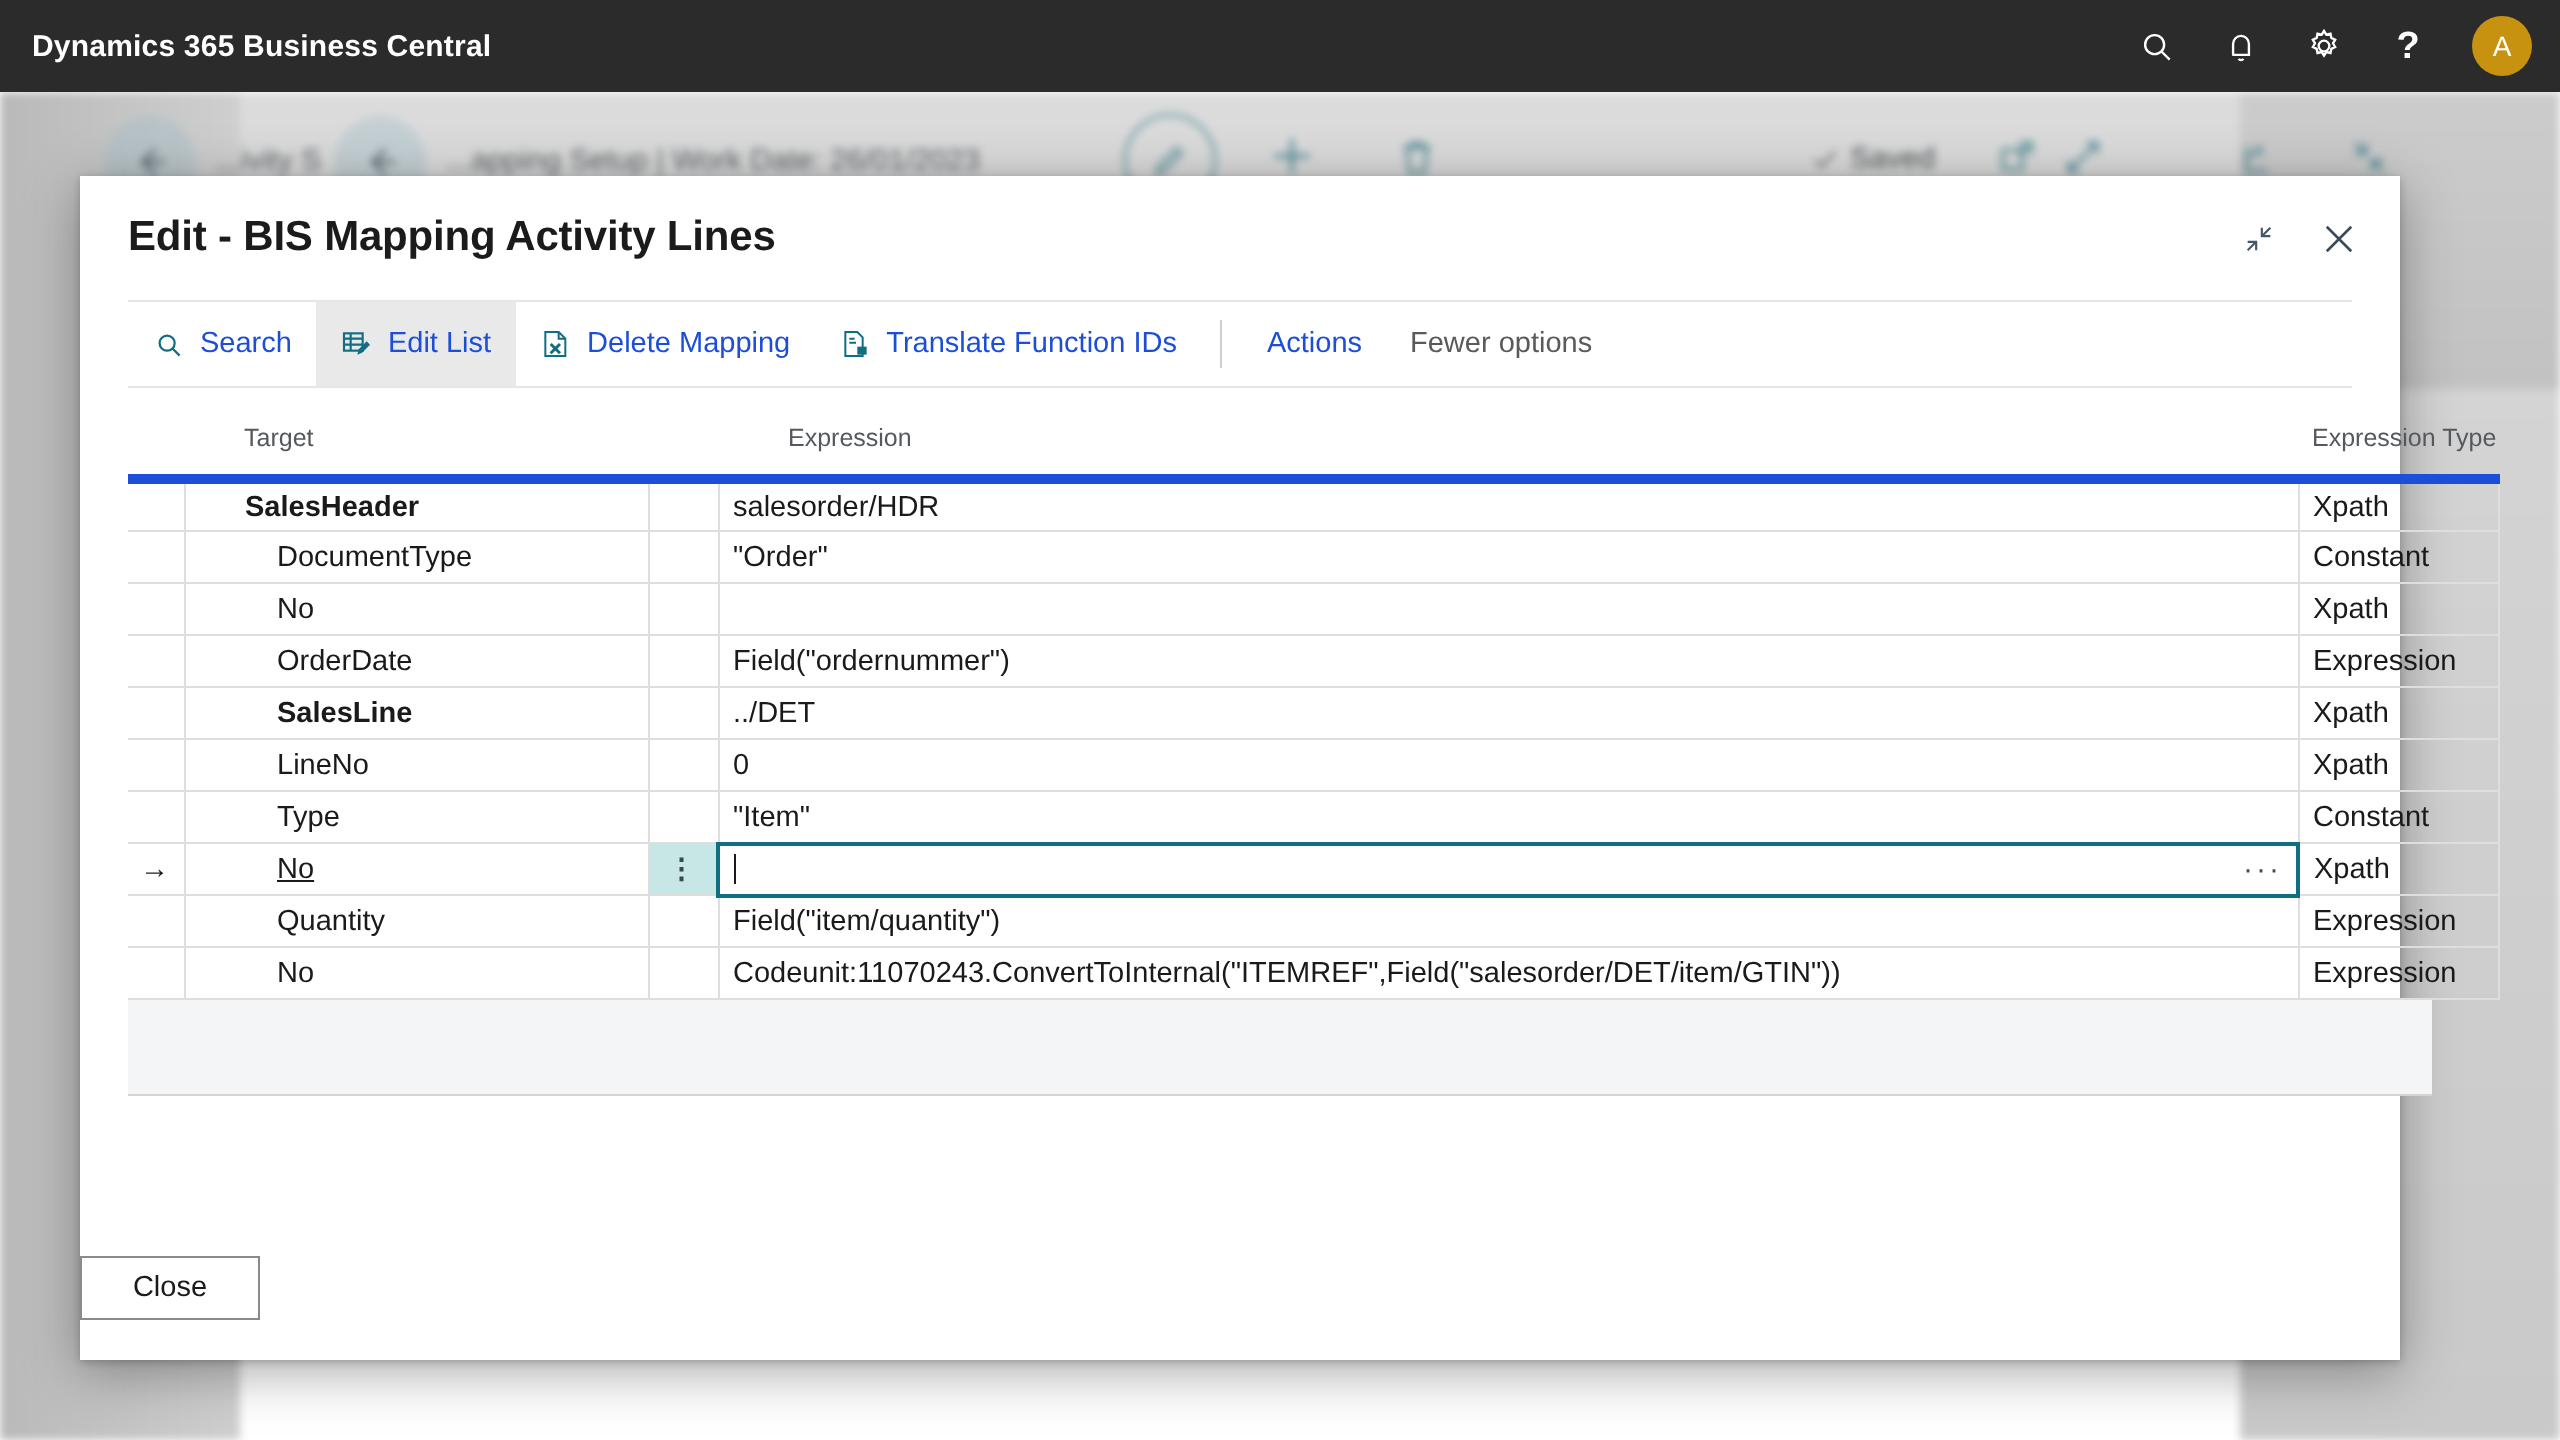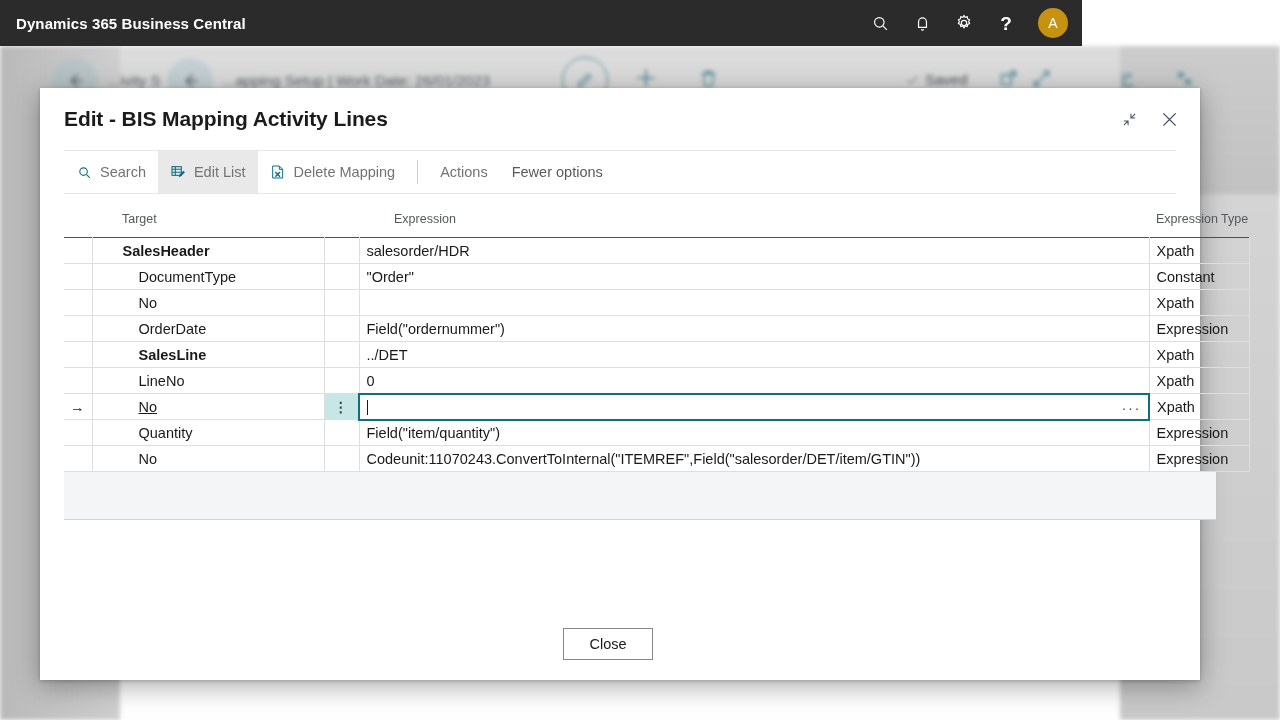--- a/index.html
+++ b/index.html
@@ -7,21 +7,21 @@
     width: 1280px; height: 720px;
     overflow: hidden;
     font-family: "Liberation Sans", sans-serif;
     background: #ffffff;
   }
 
   
   #app-root { position: absolute; inset: 0; background: #ffffff; }
 
   #top-bar {
-    position: absolute; top: 0; left: 0; width: 1082px; height: 46px;
+    position: absolute; top: 0; left: 0; width: 1280px; height: 46px;
     background: #2b2b2b;
     display: flex; align-items: center;
   }
   #app-title {
     color: #ffffff; font-size: 15px; font-weight: bold;
     margin-left: 16px; letter-spacing: .1px;
   }
   #top-bar-actions {
     margin-left: auto; display: flex; align-items: center; gap: 6px;
     padding-right: 14px;
@@ -93,21 +93,21 @@
     height: 44px; margin: 0 24px; border-top: 1px solid #e6e6e6;
     border-bottom: 1px solid #e6e6e6;
     display: flex; align-items: stretch;
   }
   .ribbon-item {
     display: flex; align-items: center; gap: 7px;
     padding: 0 12px; font-size: 14.5px; color: #1d1d1d;
     white-space: nowrap;
   }
   .ribbon-item.active { background: #e9e9e9; }
-  .ribbon-item.plain { color: #737373; }
+  .ribbon-item.plain { color: #1d4ed8; }
   .ribbon-item.muted { color: #5a5a5a; }
   .ribbon-sep {
     width: 1px; background: #cfcfcf; margin: 9px 10px;
   }
   .ricon { width: 17px; height: 17px; display:flex; align-items:center; justify-content:center; color:#0f6e84; flex:0 0 auto; }
 
   
   #grid-wrap { margin: 0 24px; padding-top: 12px; }
   table { border-collapse: collapse; width: 1152px; table-layout: fixed; }
   thead th {
@@ -123,21 +123,21 @@
   thead th.h-tgt { padding-left: 30px; margin-top: 15px; }
   thead th.h-expr { padding-left: 35px; }
   thead th.h-type { padding-left: 7px; }
 
   tbody td {
     height: 26px; font-size: 14.5px; color: #1a1a1a;
     border: 1px solid #dedede; padding: 0 7px;
     vertical-align: middle; overflow: hidden; white-space: nowrap;
   }
   tbody td.ind { border-left: none; border-right: 1px solid #dedede; }
-  tbody tr:first-child td { border-top: 1px solid #1d4ed8; }
+  tbody tr:first-child td { border-top: 5px solid #1d4ed8; }
   td.tgt { padding-left: 30px; }
   td.tgt.lvl1 { padding-left: 30px; }
   td.tgt.lvl2 { padding-left: 46px; }
   td.tgt.lvl3 { padding-left: 46px; }
   td.bold { font-weight: bold; }
   td.gap { background: #ffffff; }
   td.type { padding-left: 7px; }
 
   tr.selected td.ind { position: relative; }
   .row-arrow {
@@ -165,21 +165,21 @@
   }
 
   #grid-filler {
     height: 48px; background: #f4f5f7; border-bottom: 1px solid #d4d4d4;
     width: 1152px;
   }
 
   
   #modal-footer {
     position: absolute; left: 0; right: 0; bottom: 0; height: 72px;
-    display: flex; align-items: center; justify-content: center;
+    display: flex; align-items: center; justify-content: flex-start;
     padding-right: 24px;
   }
   #close-button {
     min-width: 90px; height: 32px; background: #ffffff;
     border: 1px solid #8a8a8a; font-size: 14.5px; color: #1a1a1a;
     font-family: "Liberation Sans", sans-serif; padding: 0 18px;
   }
 </style>
 </head>
 <body>
@@ -330,20 +330,30 @@
         <span class="ricon">
           <svg width="16" height="16" viewBox="0 0 24 24" fill="none" stroke="currentColor" stroke-width="1.5">
               <path d="M4 3 H14 L19 8 V21 H4 Z"></path>
               <path d="M14 3 V8 H19"></path>
               <path d="M8 12 L15 19 M15 12 L8 19" stroke-width="2.2"></path>
             </svg>
         </span>
         <span>Delete Mapping</span>
       </div>
 
+      <div class="ribbon-item plain">
+        <span class="ricon">
+          <svg width="16" height="16" viewBox="0 0 24 24" fill="none" stroke="currentColor" stroke-width="1.5">
+              <path d="M4 3 H13 L17 7 V21 H4 Z"></path>
+              <path d="M7 8 H11 M7 11 H12"></path>
+              <path d="M13 14 h7 v6 h-7 z" fill="currentColor" stroke="none"></path>
+            </svg>
+        </span>
+        <span>Translate Function IDs</span>
+      </div>
 
 
       <div class="ribbon-sep"></div>
 
       <div class="ribbon-item plain">
         <span>Actions</span>
       </div>
       <div class="ribbon-item muted">
         <span>Fewer options</span>
       </div>
@@ -403,20 +413,27 @@
               <td class="expr"><span>../DET</span></td>
               <td class="type"><span>Xpath</span></td>
             </tr>
             <tr>
               <td class="ind"></td>
               <td class="tgt lvl3"><span class="tgt-label">LineNo</span></td>
               <td class="gap"></td>
               <td class="expr"><span>0</span></td>
               <td class="type"><span>Xpath</span></td>
             </tr>
+            <tr>
+              <td class="ind"></td>
+              <td class="tgt lvl3"><span class="tgt-label">Type</span></td>
+              <td class="gap"></td>
+              <td class="expr"><span>"Item"</span></td>
+              <td class="type"><span>Constant</span></td>
+            </tr>
             <tr class="selected">
               <td class="ind">
                 <span class="row-arrow">→</span>
               </td>
               <td class="tgt lvl3"><span class="tgt-label">No</span></td>
               <td class="gap"><span class="kebab">⋮</span></td>
               <td class="expr"><span></span><span class="caret"></span><span class="ellipsis-btn">···</span></td>
               <td class="type"><span>Xpath</span></td>
             </tr>
             <tr>

